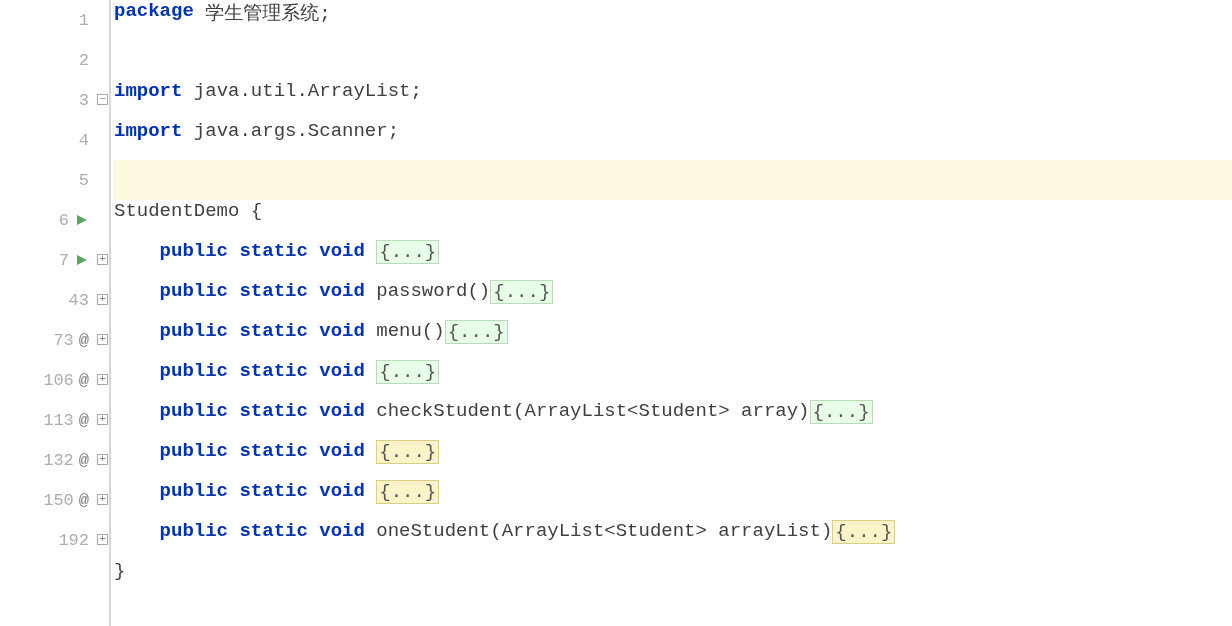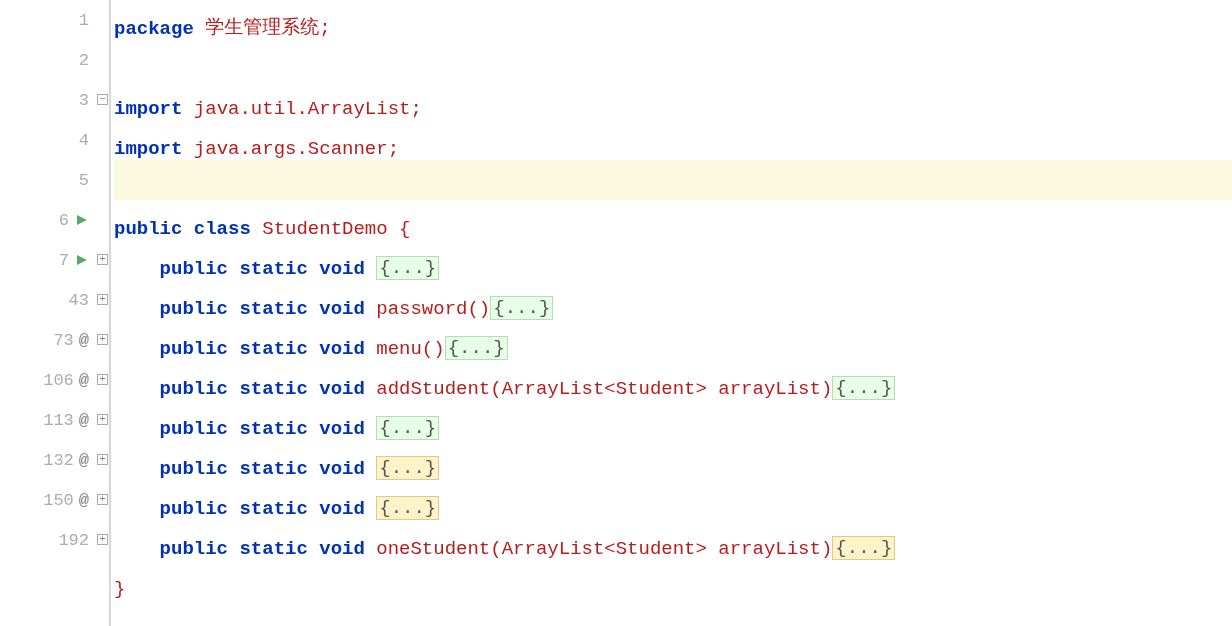--- a/index.html
+++ b/index.html
@@ -62,28 +62,28 @@
     cursor: pointer;
   }
   .editor {
     flex: 1;
     position: relative;
     padding-left: 3px;
   }
   .code-row {
     height: 40px;
     display: flex;
-    align-items: flex-end;
+    align-items: flex-start;
     white-space: pre;
   }
   .hl-line {
     background: #fcfade;
   }
   .kw { color: #0033b3; font-weight: bold; }
-  .txt { color: #b91c1c; }
+  .txt { color: #404040; }
   .folded-green {
     background: #e6ffe6;
     border: 1px solid #b8dbb8;
     padding: 0 2px;
     color: #555;
   }
   .folded-yellow {
     background: #fcf3c9;
     border: 1px solid #d9cd88;
     padding: 0 2px;
@@ -164,23 +164,23 @@
     <div class="fold-marker" style="top: 454px;">+</div>
     <div class="fold-marker" style="top: 494px;">+</div>
     <div class="fold-marker" style="top: 534px;">+</div>
   </div>
 <div class="editor" id="editor">
     <div class="code-row"><span class="kw">package </span><span class="txt">学生管理系统;</span></div>
     <div class="code-row"><span class="txt"></span></div>
     <div class="code-row"><span class="kw">import </span><span class="txt">java.util.ArrayList;</span></div>
     <div class="code-row"><span class="kw">import </span><span class="txt">java.args.Scanner;</span></div>
     <div class="code-row hl-line"><span class="txt"></span></div>
-    <div class="code-row"><span class="kw">public class </span><span class="txt">StudentDemo {</span></div>
+    <div class="code-row"><span class="txt">StudentDemo {</span></div>
     <div class="code-row"><span class="txt">    </span><span class="kw">public static void </span><span class="folded-green">{...}</span></div>
     <div class="code-row"><span class="txt">    </span><span class="kw">public static void </span><span class="txt">password()</span><span class="folded-green">{...}</span></div>
     <div class="code-row"><span class="txt">    </span><span class="kw">public static void </span><span class="txt">menu()</span><span class="folded-green">{...}</span></div>
-    <div class="code-row"><span class="txt">    </span><span class="kw">public static void </span><span class="txt">addStudent(ArrayList&lt;Student&gt; arrayList)</span><span class="folded-green">{...}</span></div>
     <div class="code-row"><span class="txt">    </span><span class="kw">public static void </span><span class="folded-green">{...}</span></div>
+    <div class="code-row"><span class="txt">    </span><span class="kw">public static void </span><span class="txt">checkStudent(ArrayList&lt;Student&gt; array)</span><span class="folded-green">{...}</span></div>
     <div class="code-row"><span class="txt">    </span><span class="kw">public static void </span><span class="folded-yellow">{...}</span></div>
     <div class="code-row"><span class="txt">    </span><span class="kw">public static void </span><span class="folded-yellow">{...}</span></div>
     <div class="code-row"><span class="txt">    </span><span class="kw">public static void </span><span class="txt">oneStudent(ArrayList&lt;Student&gt; arrayList)</span><span class="folded-yellow">{...}</span></div>
     <div class="code-row"><span class="txt">}</span></div>
   </div>
 
 </body></html>

